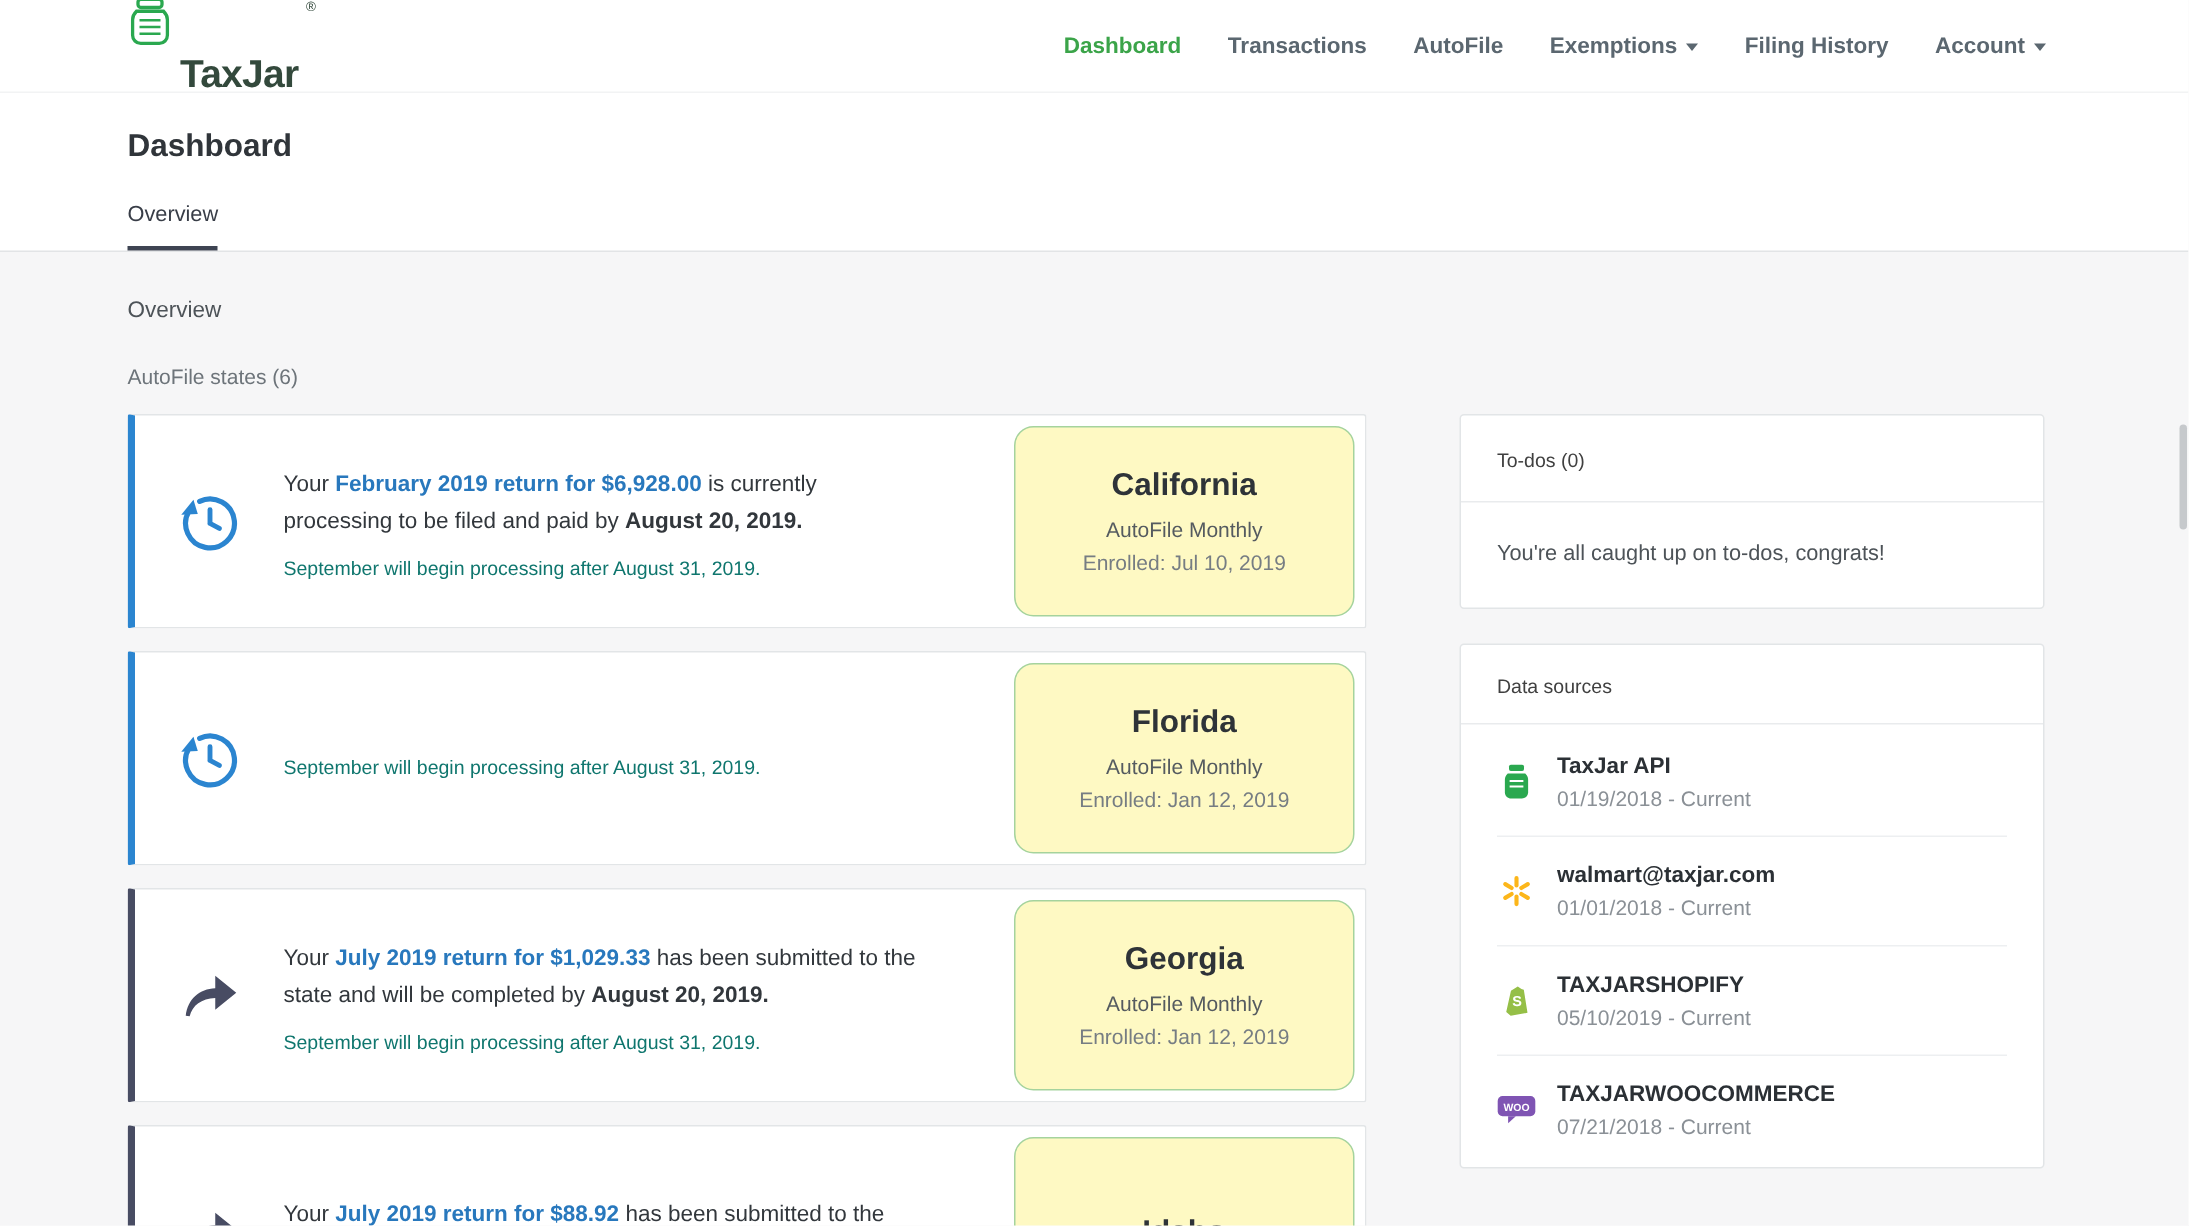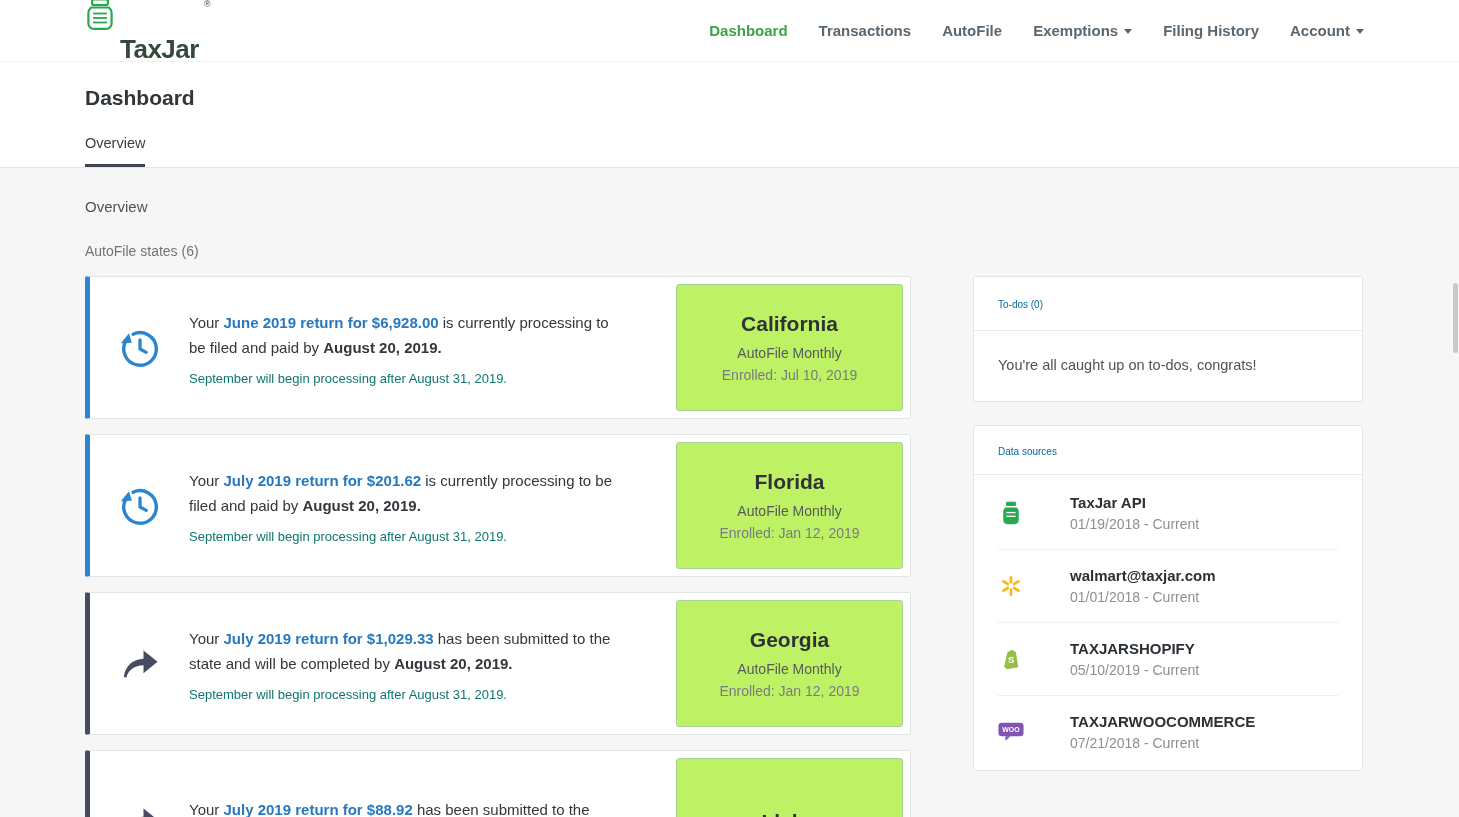--- a/index.html
+++ b/index.html
@@ -41,37 +41,37 @@
   .af-card.processing { border-left-color:var(--processing-accent,#2b85d0); }
   .af-card.submitted  { border-left-color:var(--submitted-accent,#484c63); }
   .af-icon { width:99px; display:flex; justify-content:center; align-items:center; flex:0 0 auto; }
   .icon-processing { color:var(--processing-accent,#2b85d0); }
   .icon-submitted  { color:var(--submitted-accent,#484c63); }
   .af-text { width:424px; }
   .af-main { font-size:15px; line-height:25px; color:#32373c; }
   .af-link { color:var(--link-blue,#2878bd); font-weight:700; }
   .af-main strong { font-weight:700; color:#32373c; }
   .af-note { font-size:13px; color:#0f766e; margin-top:11px; }
-  .state-box { margin-left:auto; margin-right:7px; width:227px; height:127px; border:1px solid var(--state-box-border,#a5d39d); border-radius:3px; background:#bef264; display:flex; flex-direction:column; align-items:center; justify-content:center; text-align:center; flex:0 0 auto; }
+  .state-box { margin-left:auto; margin-right:7px; width:227px; height:127px; border:1px solid var(--state-box-border,#a5d39d); border-radius:13px; background:#fef9c3; display:flex; flex-direction:column; align-items:center; justify-content:center; text-align:center; flex:0 0 auto; }
   .state-name { font-size:21px; font-weight:700; color:#2e3338; }
   .state-plan { font-size:14px; color:#555b60; margin-top:9px; }
   .state-enrolled { font-size:14px; color:#767d83; margin-top:6px; }
   .state-plan:empty, .state-enrolled:empty, .af-note:empty { display:none; }
 
   
   .panel { background:#fff; border:1px solid #e2e5e7; border-radius:3px; }
-  .panel-head { padding:22px 24px 20px; font-size:10px; color:#0369a1; border-bottom:1px solid #e9ebed; }
+  .panel-head { padding:22px 24px 20px; font-size:13px; color:#404040; border-bottom:1px solid #e9ebed; }
   .todos-body { padding:26px 24px 28px; font-size:14.5px; color:#4d5358; }
   .sources-panel { margin-top:23px; }
   .sources-panel .panel-head { padding:20px 24px 17px; }
   .src-list { padding:2px 24px 2px; }
   .src-item { display:flex; align-items:center; padding:16px 0; }
   .src-item + .src-item { border-top:1px solid #edeff1; }
   .src-icon-wrap { width:26px; display:flex; justify-content:center; margin-right:14px; flex:0 0 auto; }
-  .src-text { display:flex; flex-direction:column;margin-left:32px; }
+  .src-text { display:flex; flex-direction:column; }
   .src-name { font-size:15px; font-weight:700; color:#2b3035; line-height:19px; }
   .src-period { font-size:14px; color:#8a9096; margin-top:3px; line-height:18px; }
 
   
   .scrollbar-thumb { position:absolute; right:1px; top:283px; width:5px; height:70px; background:#c6c9cc; border-radius:3px; }
 </style>
 </head>
 <body>
 
 <header class="topbar">
@@ -132,40 +132,39 @@
         <div class="af-card processing">
     <div class="af-icon">
       <svg class="icon-processing" width="46" height="46" viewBox="0 0 48 48">
         <path d="M16.8 9.6 A17 17 0 1 1 9.3 16.5" fill="none" stroke="currentColor" stroke-width="3.6" stroke-linecap="round"></path>
         <path d="M4 19 L12.5 8.5 L15.5 18.5 Z" fill="currentColor"></path>
         <path d="M24 25 L24 15.5 M24 25 L30.5 28.5" fill="none" stroke="currentColor" stroke-width="3.4" stroke-linecap="round"></path>
       </svg>
 
     </div>
     <div class="af-text">
-      <p class="af-main"><span>Your </span><a class="af-link">June 2019 return for $6,928.00</a><span> is currently processing to be filed and paid by </span><strong>August 20, 2019.</strong></p>
+      <p class="af-main"><span>Your </span><a class="af-link">February 2019 return for $6,928.00</a><span> is currently processing to be filed and paid by </span><strong>August 20, 2019.</strong></p>
       <p class="af-note">September will begin processing after August 31, 2019.</p>
     </div>
     <div class="state-box">
       <div class="state-name">California</div>
       <div class="state-plan">AutoFile Monthly</div>
       <div class="state-enrolled">Enrolled: Jul 10, 2019</div>
     </div>
   </div>
         <div class="af-card processing">
     <div class="af-icon">
       <svg class="icon-processing" width="46" height="46" viewBox="0 0 48 48">
         <path d="M16.8 9.6 A17 17 0 1 1 9.3 16.5" fill="none" stroke="currentColor" stroke-width="3.6" stroke-linecap="round"></path>
         <path d="M4 19 L12.5 8.5 L15.5 18.5 Z" fill="currentColor"></path>
         <path d="M24 25 L24 15.5 M24 25 L30.5 28.5" fill="none" stroke="currentColor" stroke-width="3.4" stroke-linecap="round"></path>
       </svg>
 
     </div>
     <div class="af-text">
-      <p class="af-main"><span>Your </span><a class="af-link">July 2019 return for $201.62</a><span> is currently processing to be filed and paid by </span><strong>August 20, 2019.</strong></p>
       <p class="af-note">September will begin processing after August 31, 2019.</p>
     </div>
     <div class="state-box">
       <div class="state-name">Florida</div>
       <div class="state-plan">AutoFile Monthly</div>
       <div class="state-enrolled">Enrolled: Jan 12, 2019</div>
     </div>
   </div>
         <div class="af-card submitted">
     <div class="af-icon">

